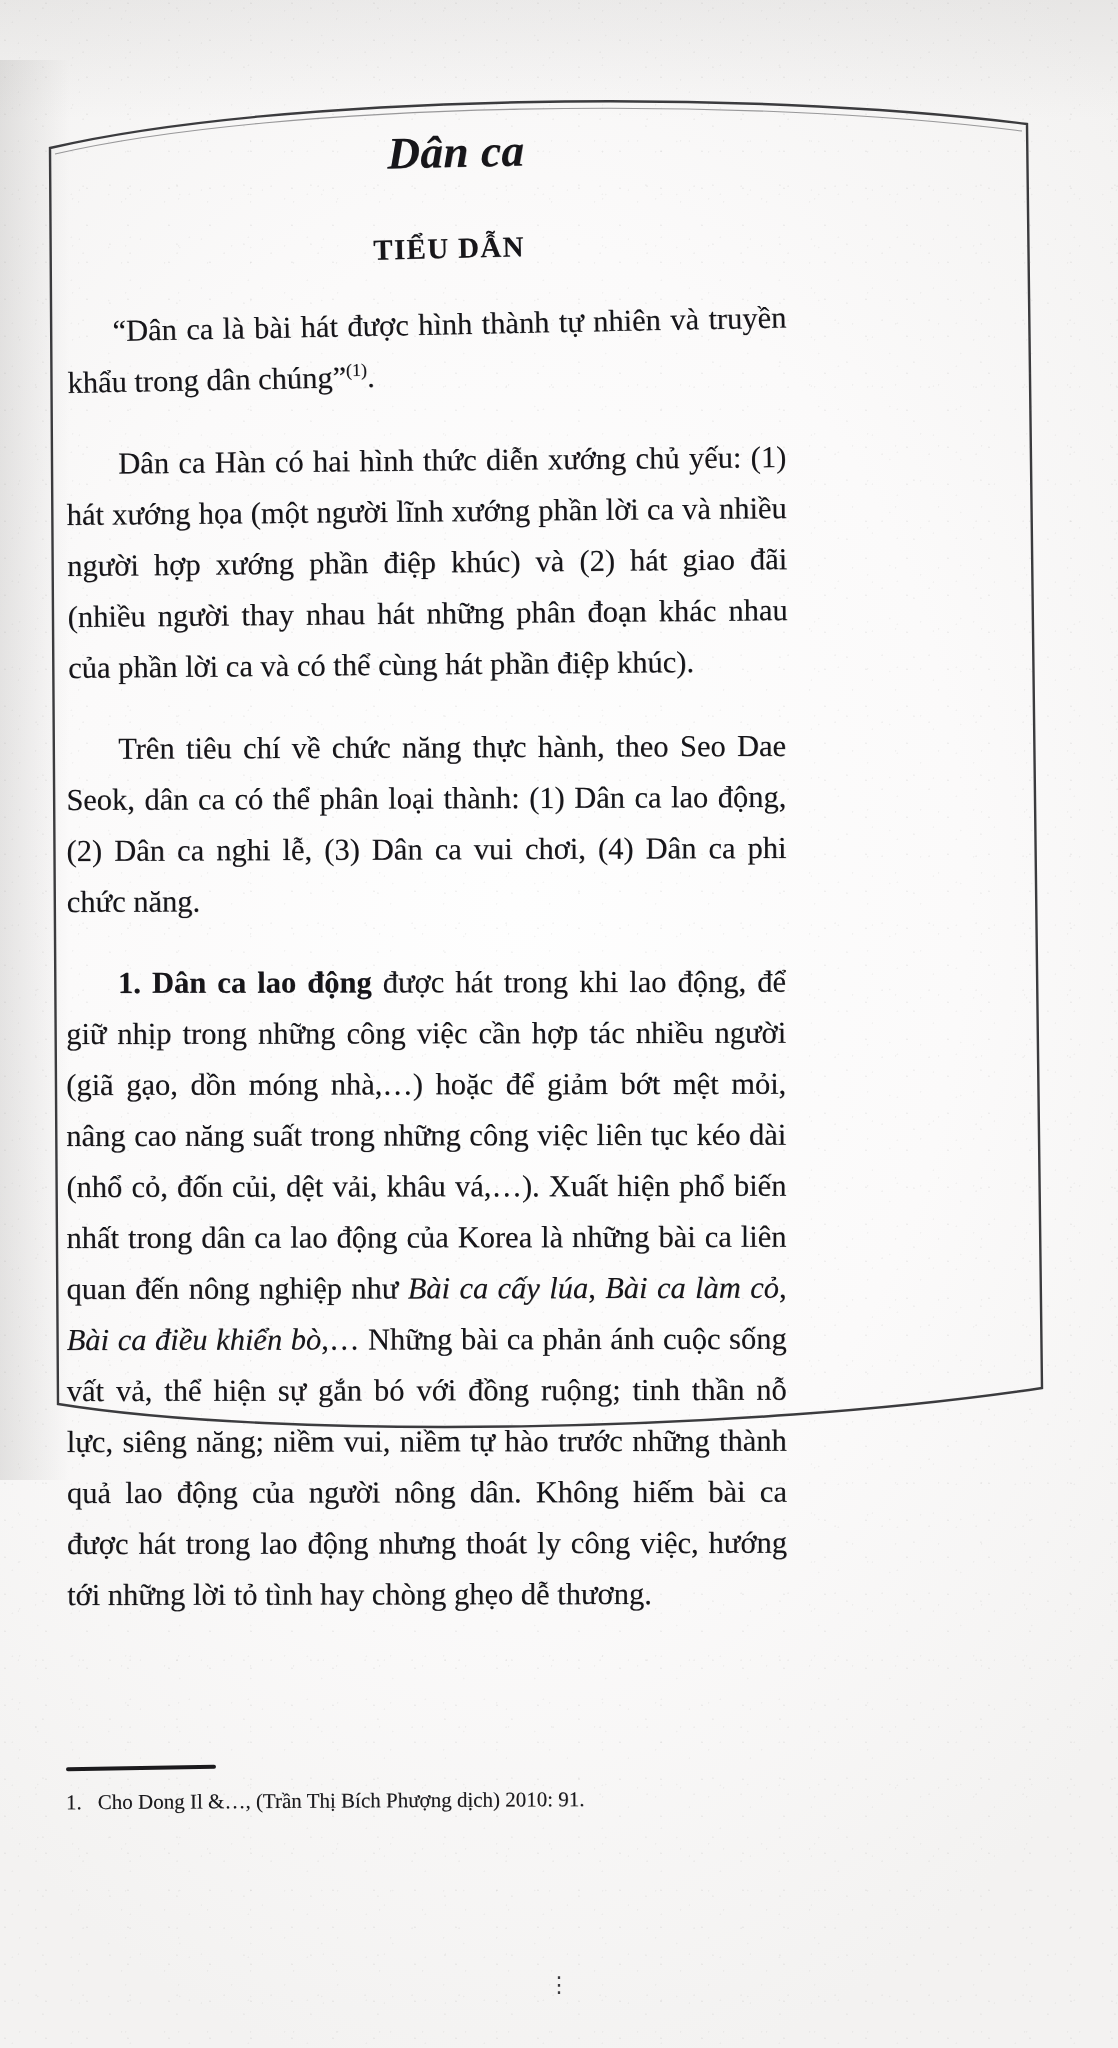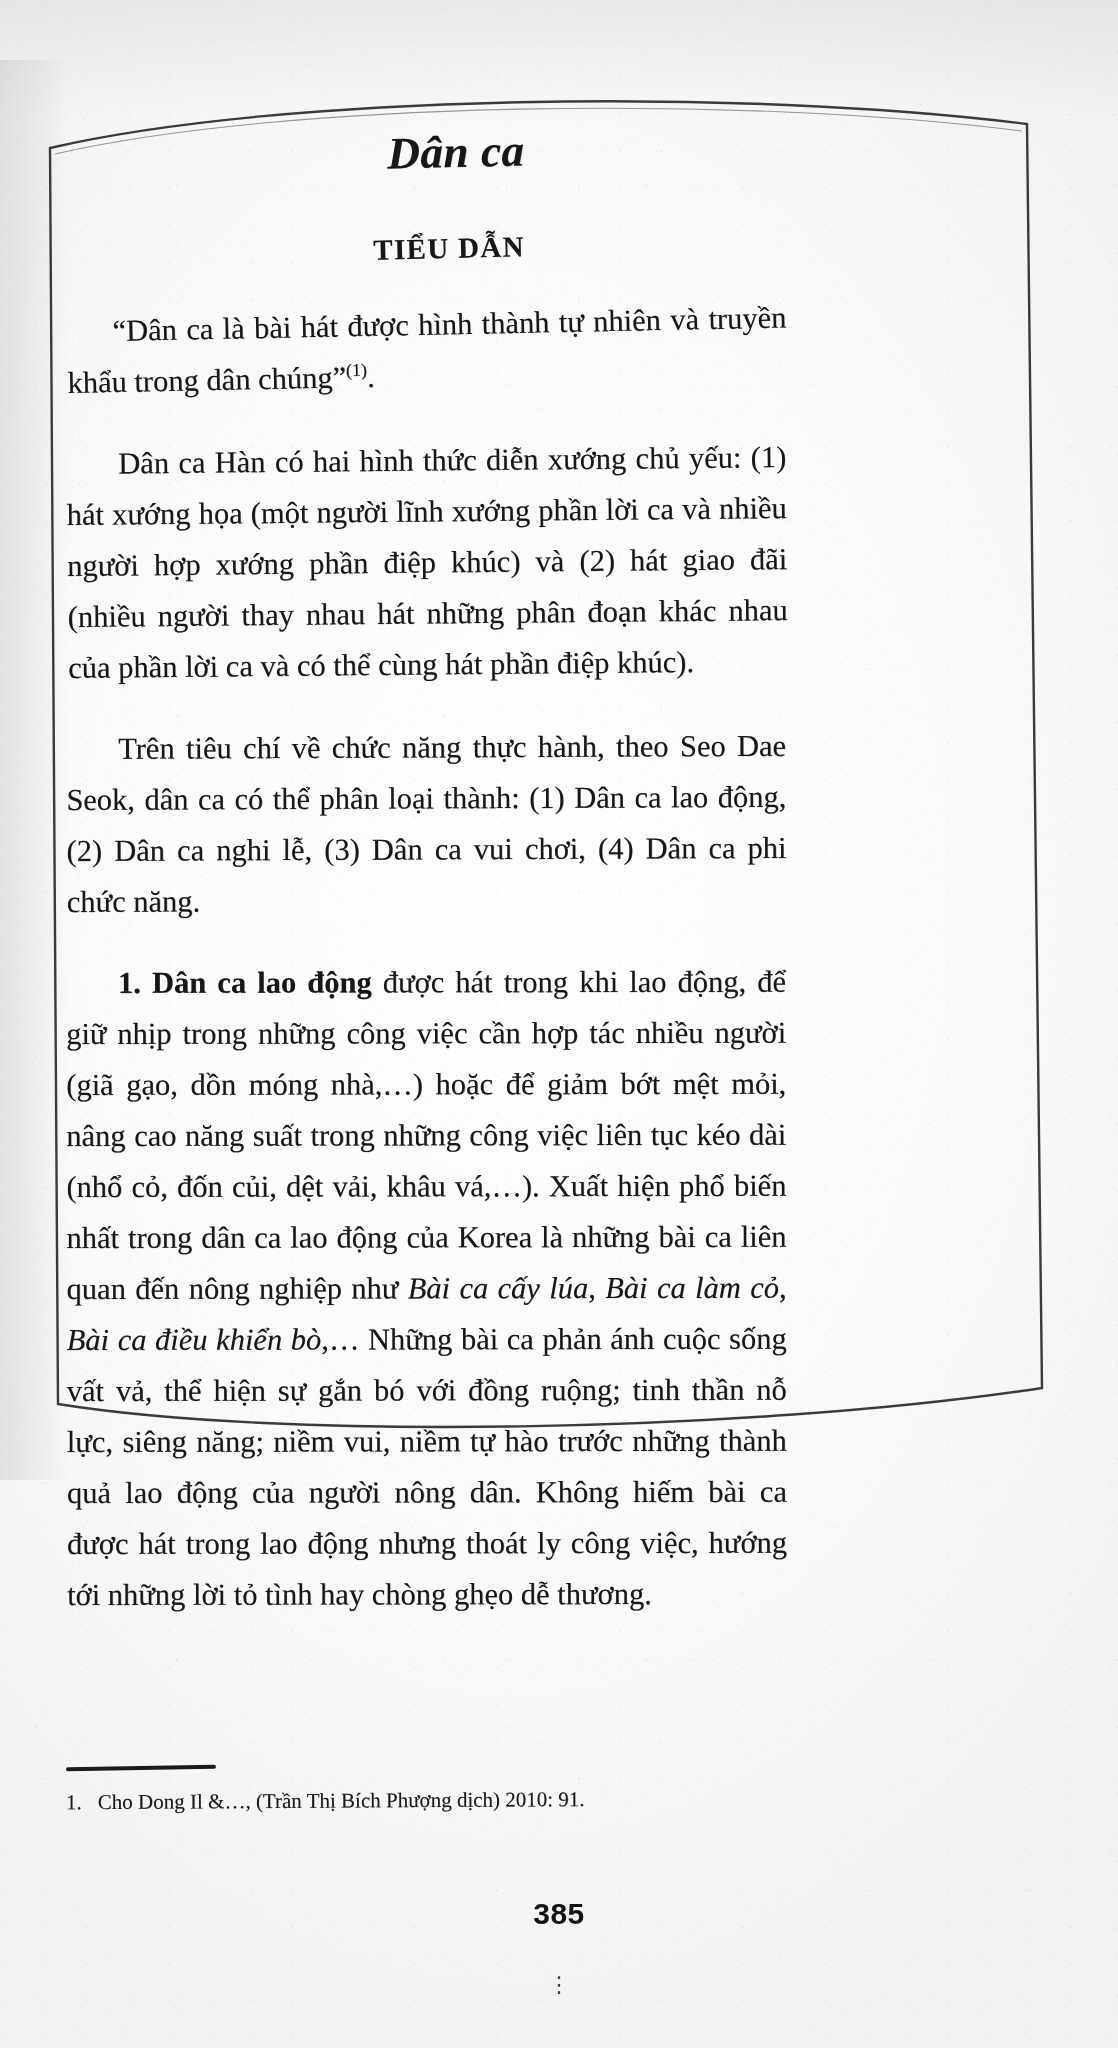--- a/index.html
+++ b/index.html
@@ -210,17 +210,16 @@
 
   </div>
 
   <div id="footnote-zone">
     <div id="footnote-rule"></div>
     <div id="footnote-text">
       <span id="footnote-num">1.</span><span>Cho Dong Il &amp;…, (Trần Thị Bích Phượng dịch) 2010: 91.</span>
     </div>
   </div>
 
-  <div id="page-number">385</div>
 
   <div id="page-dots">⋮</div>
 
 </div>
 
 </body></html>

